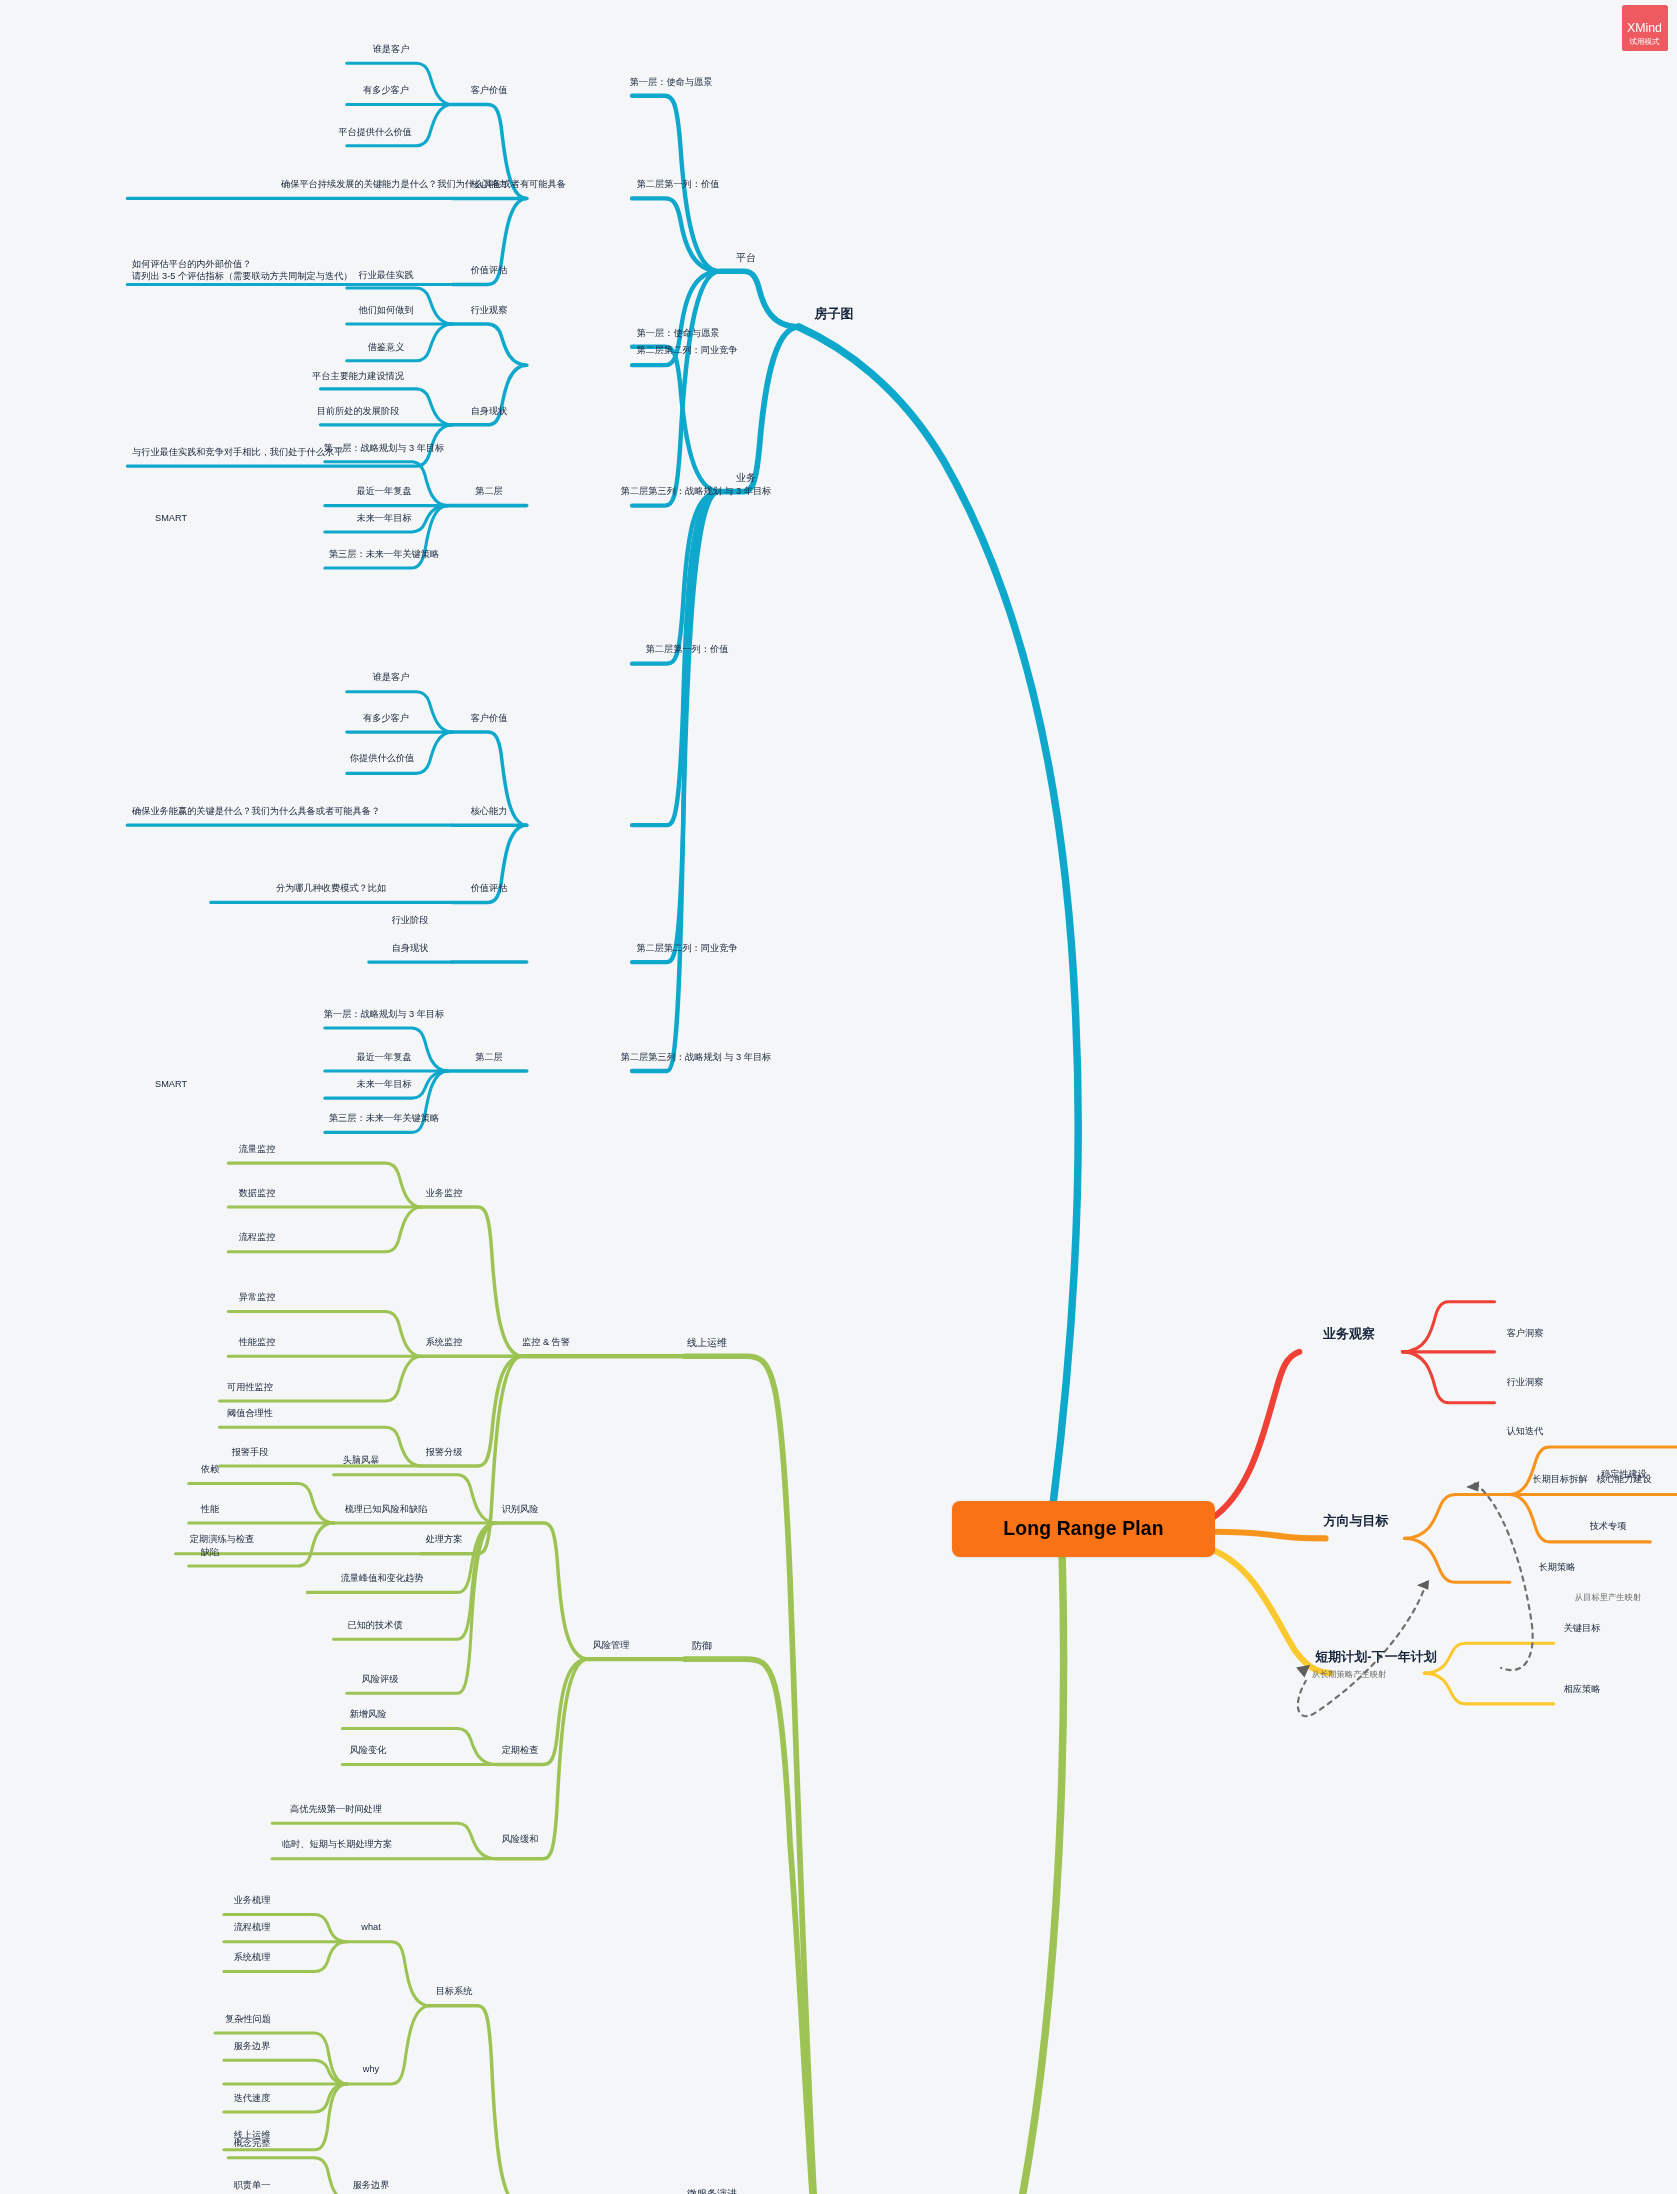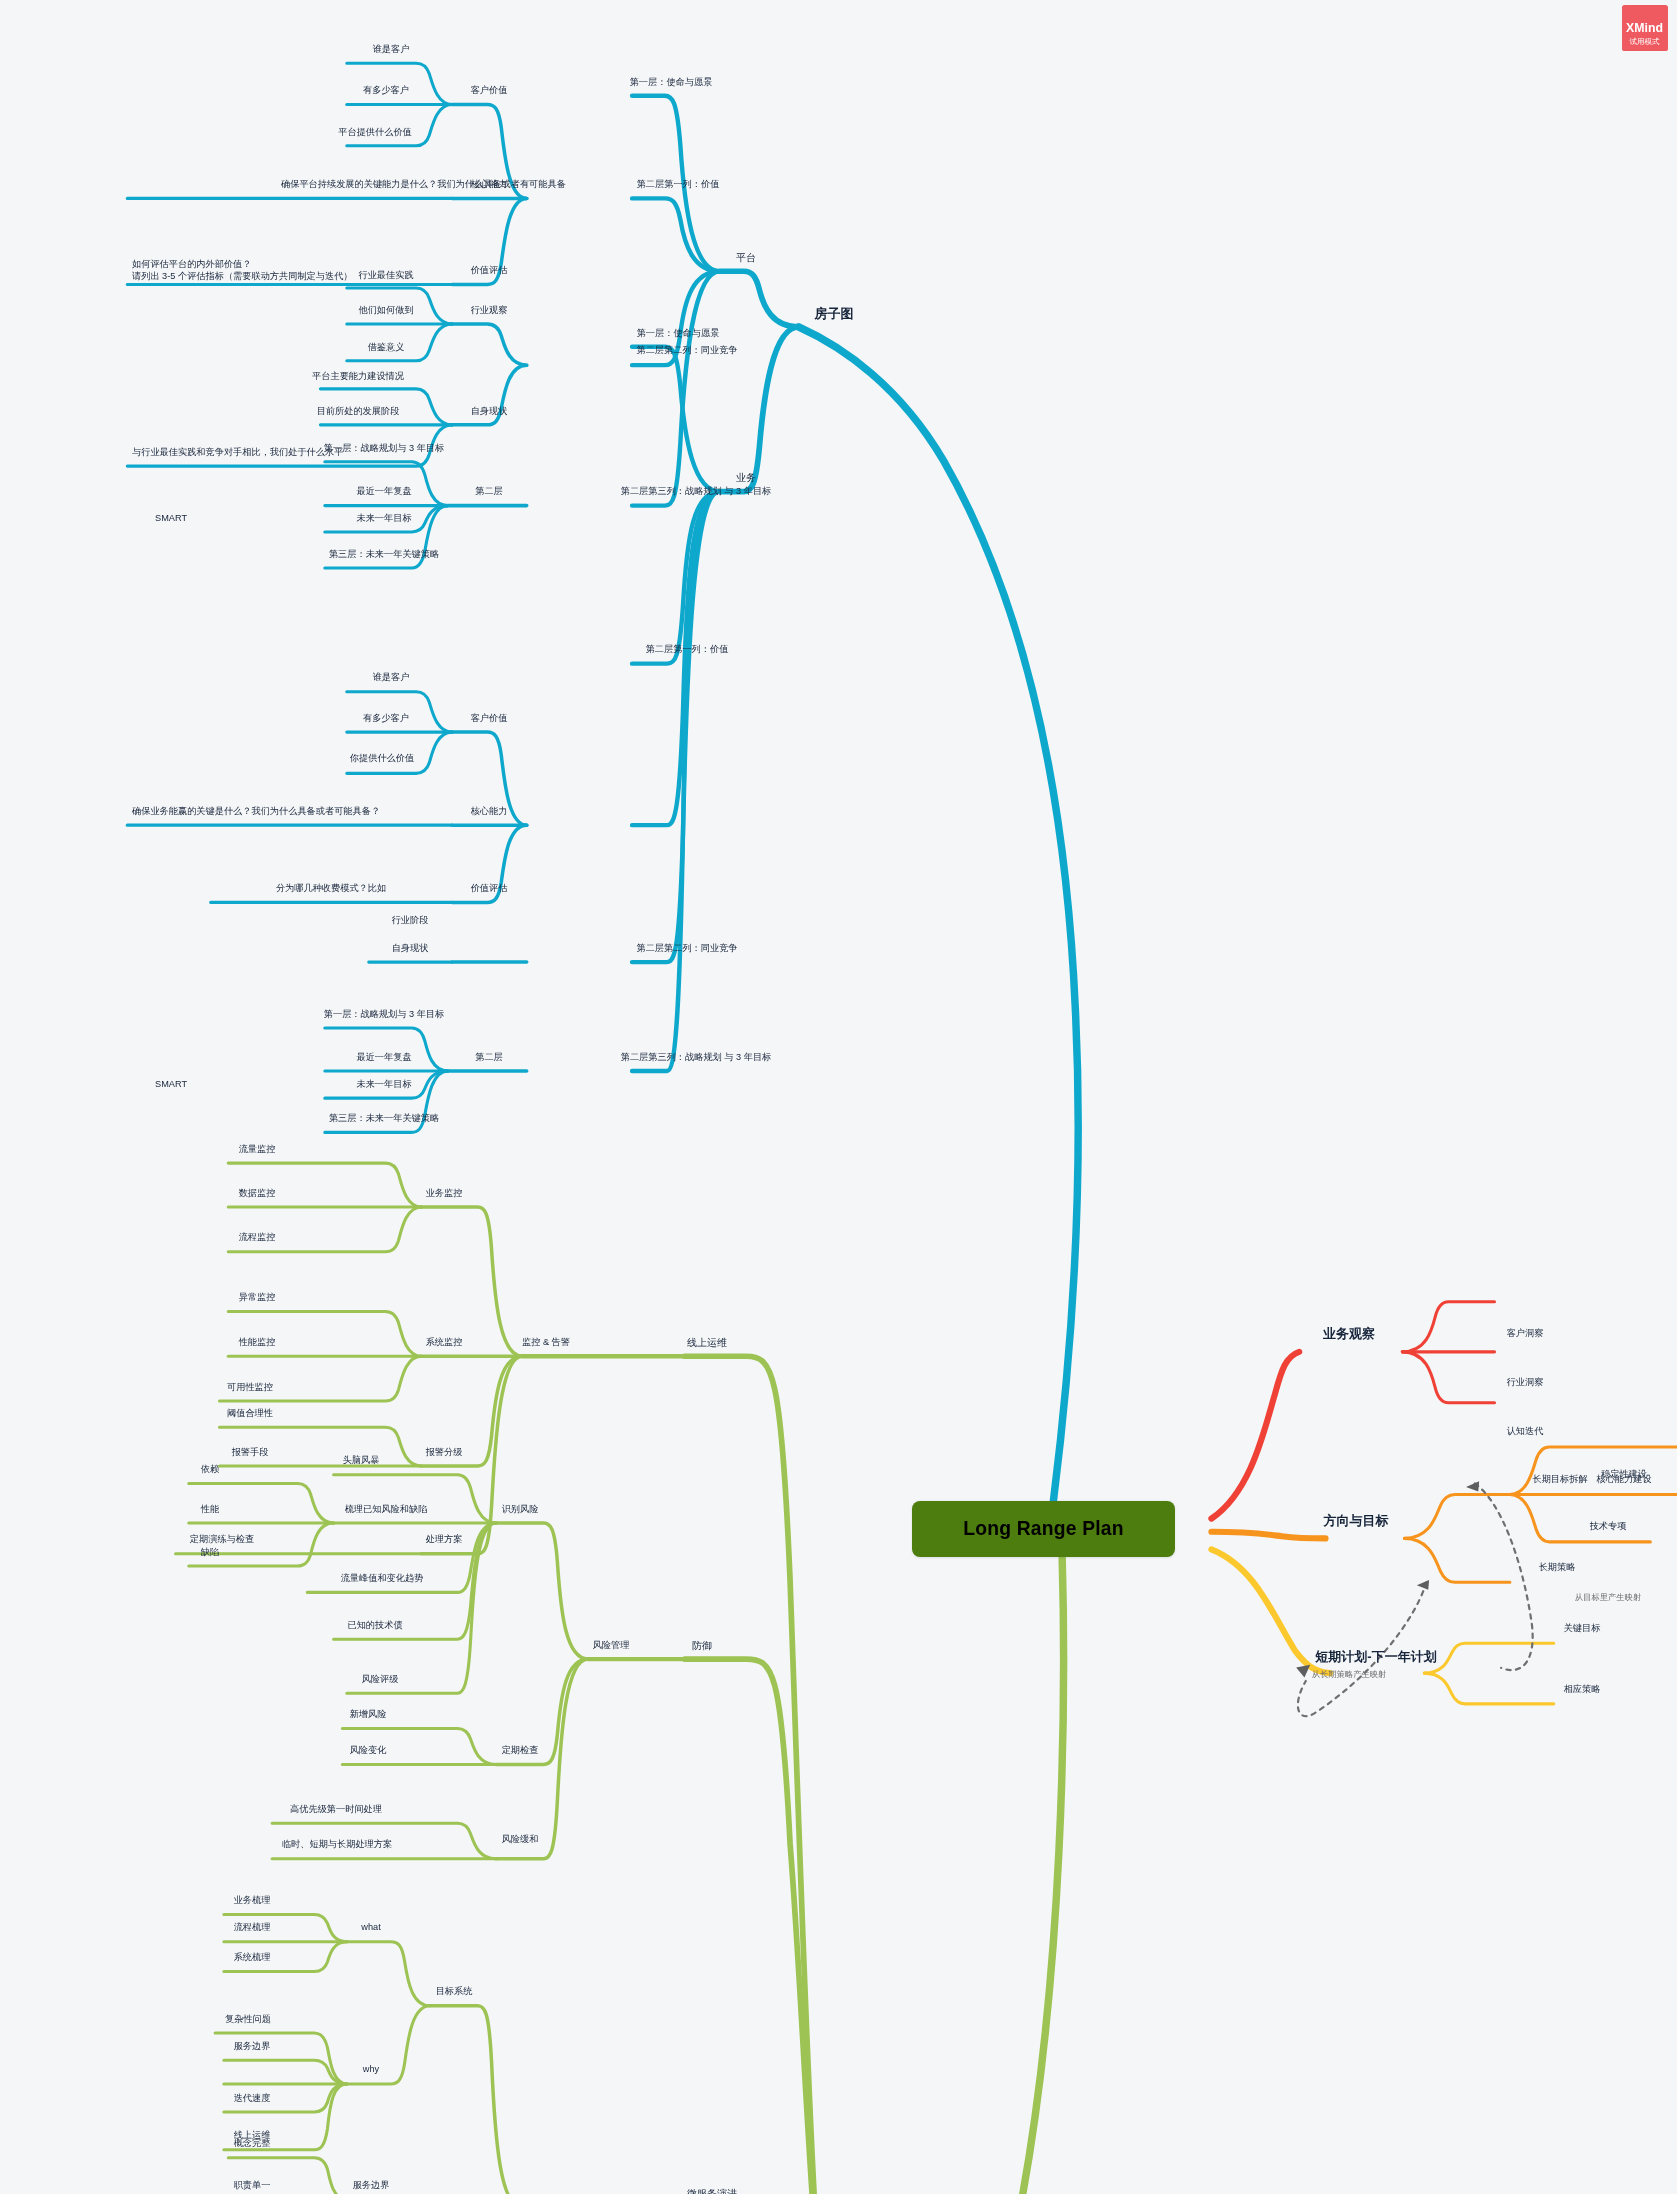--- a/index.html
+++ b/index.html
@@ -8,28 +8,28 @@
        color:#1b2a41;overflow:hidden;}
   #canvas{position:absolute;inset:0;width:1678px;height:3445px;}
   svg.links{position:absolute;left:0;top:0;width:1678px;height:3445px;pointer-events:none;}
   .node{position:absolute;white-space:nowrap;line-height:1.28;
         color:#16243b;transform:translate(-50%,-50%);text-align:center;}
   .node.multiline{white-space:normal;}
   .n-sm{font-size:9.2px;}
   .n-md{font-size:10px;}
   .n-xl{font-size:13px;font-weight:bold;}
   .note{color:#6b6b6b;font-size:8.3px;}
-  #central{position:absolute;left:912px;top:1501px;width:263px;height:56px;
-           background:#4d7c0f;border-radius:8px;display:flex;align-items:center;
+  #central{position:absolute;left:952px;top:1501px;width:263px;height:56px;
+           background:#f97316;border-radius:8px;display:flex;align-items:center;
            justify-content:center;box-shadow:0 0.9px 2.6px rgba(0,0,0,.10);}
   #central span{font-size:19.3px;font-weight:bold;color:#000;letter-spacing:0.2px;}
   #watermark{position:absolute;right:10.5px;top:5.3px;width:46px;height:46px;
              background:#ef5a60;border-radius:2.6px;display:flex;flex-direction:column;
              align-items:center;justify-content:center;color:#fff;}
-  #watermark .wm1{font-size:12.3px;font-weight:bold;line-height:1.1;margin-top:12px;}
+  #watermark .wm1{font-size:12.3px;font-weight:normal;line-height:1.1;margin-top:12px;}
   #watermark .wm2{font-size:7.5px;line-height:1.3;margin-top:0.9px;}
 </style>
 </head>
 <body>
 
 <div id="canvas">
 
   <svg class="links" viewBox="0 0 3823 7849">
     <g fill="none" stroke-linecap="round" stroke-linejoin="round">
 

